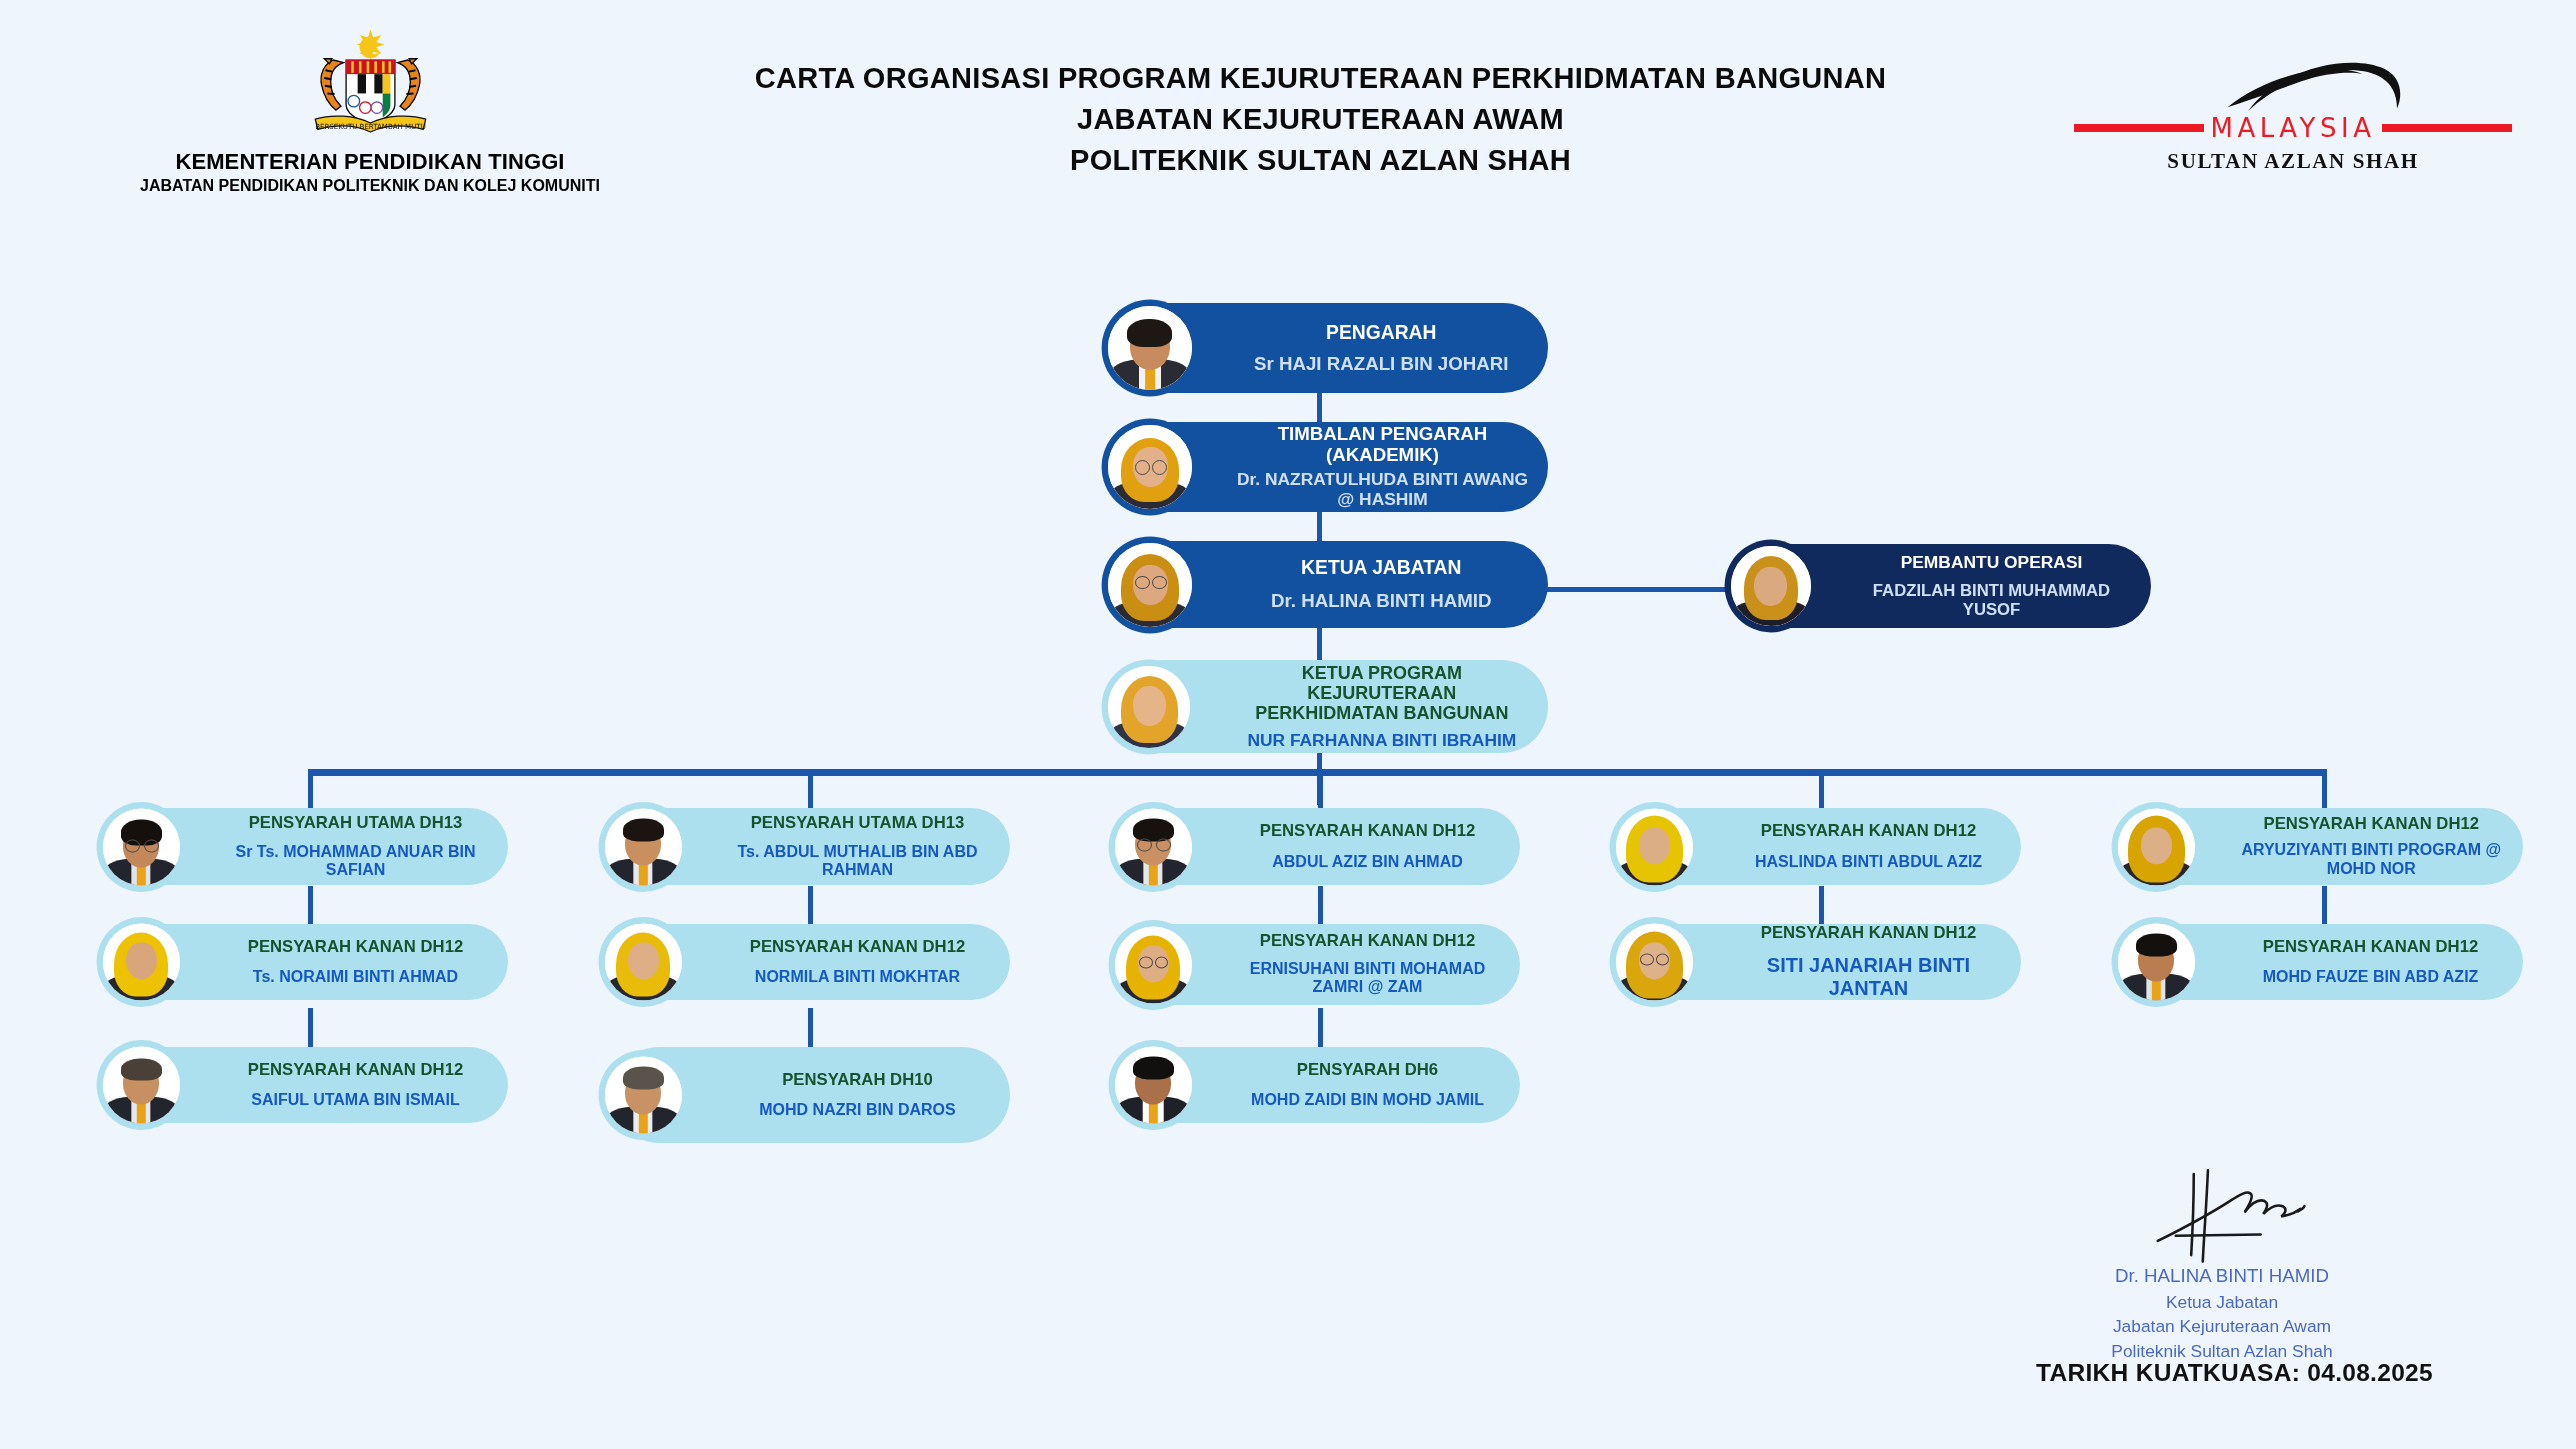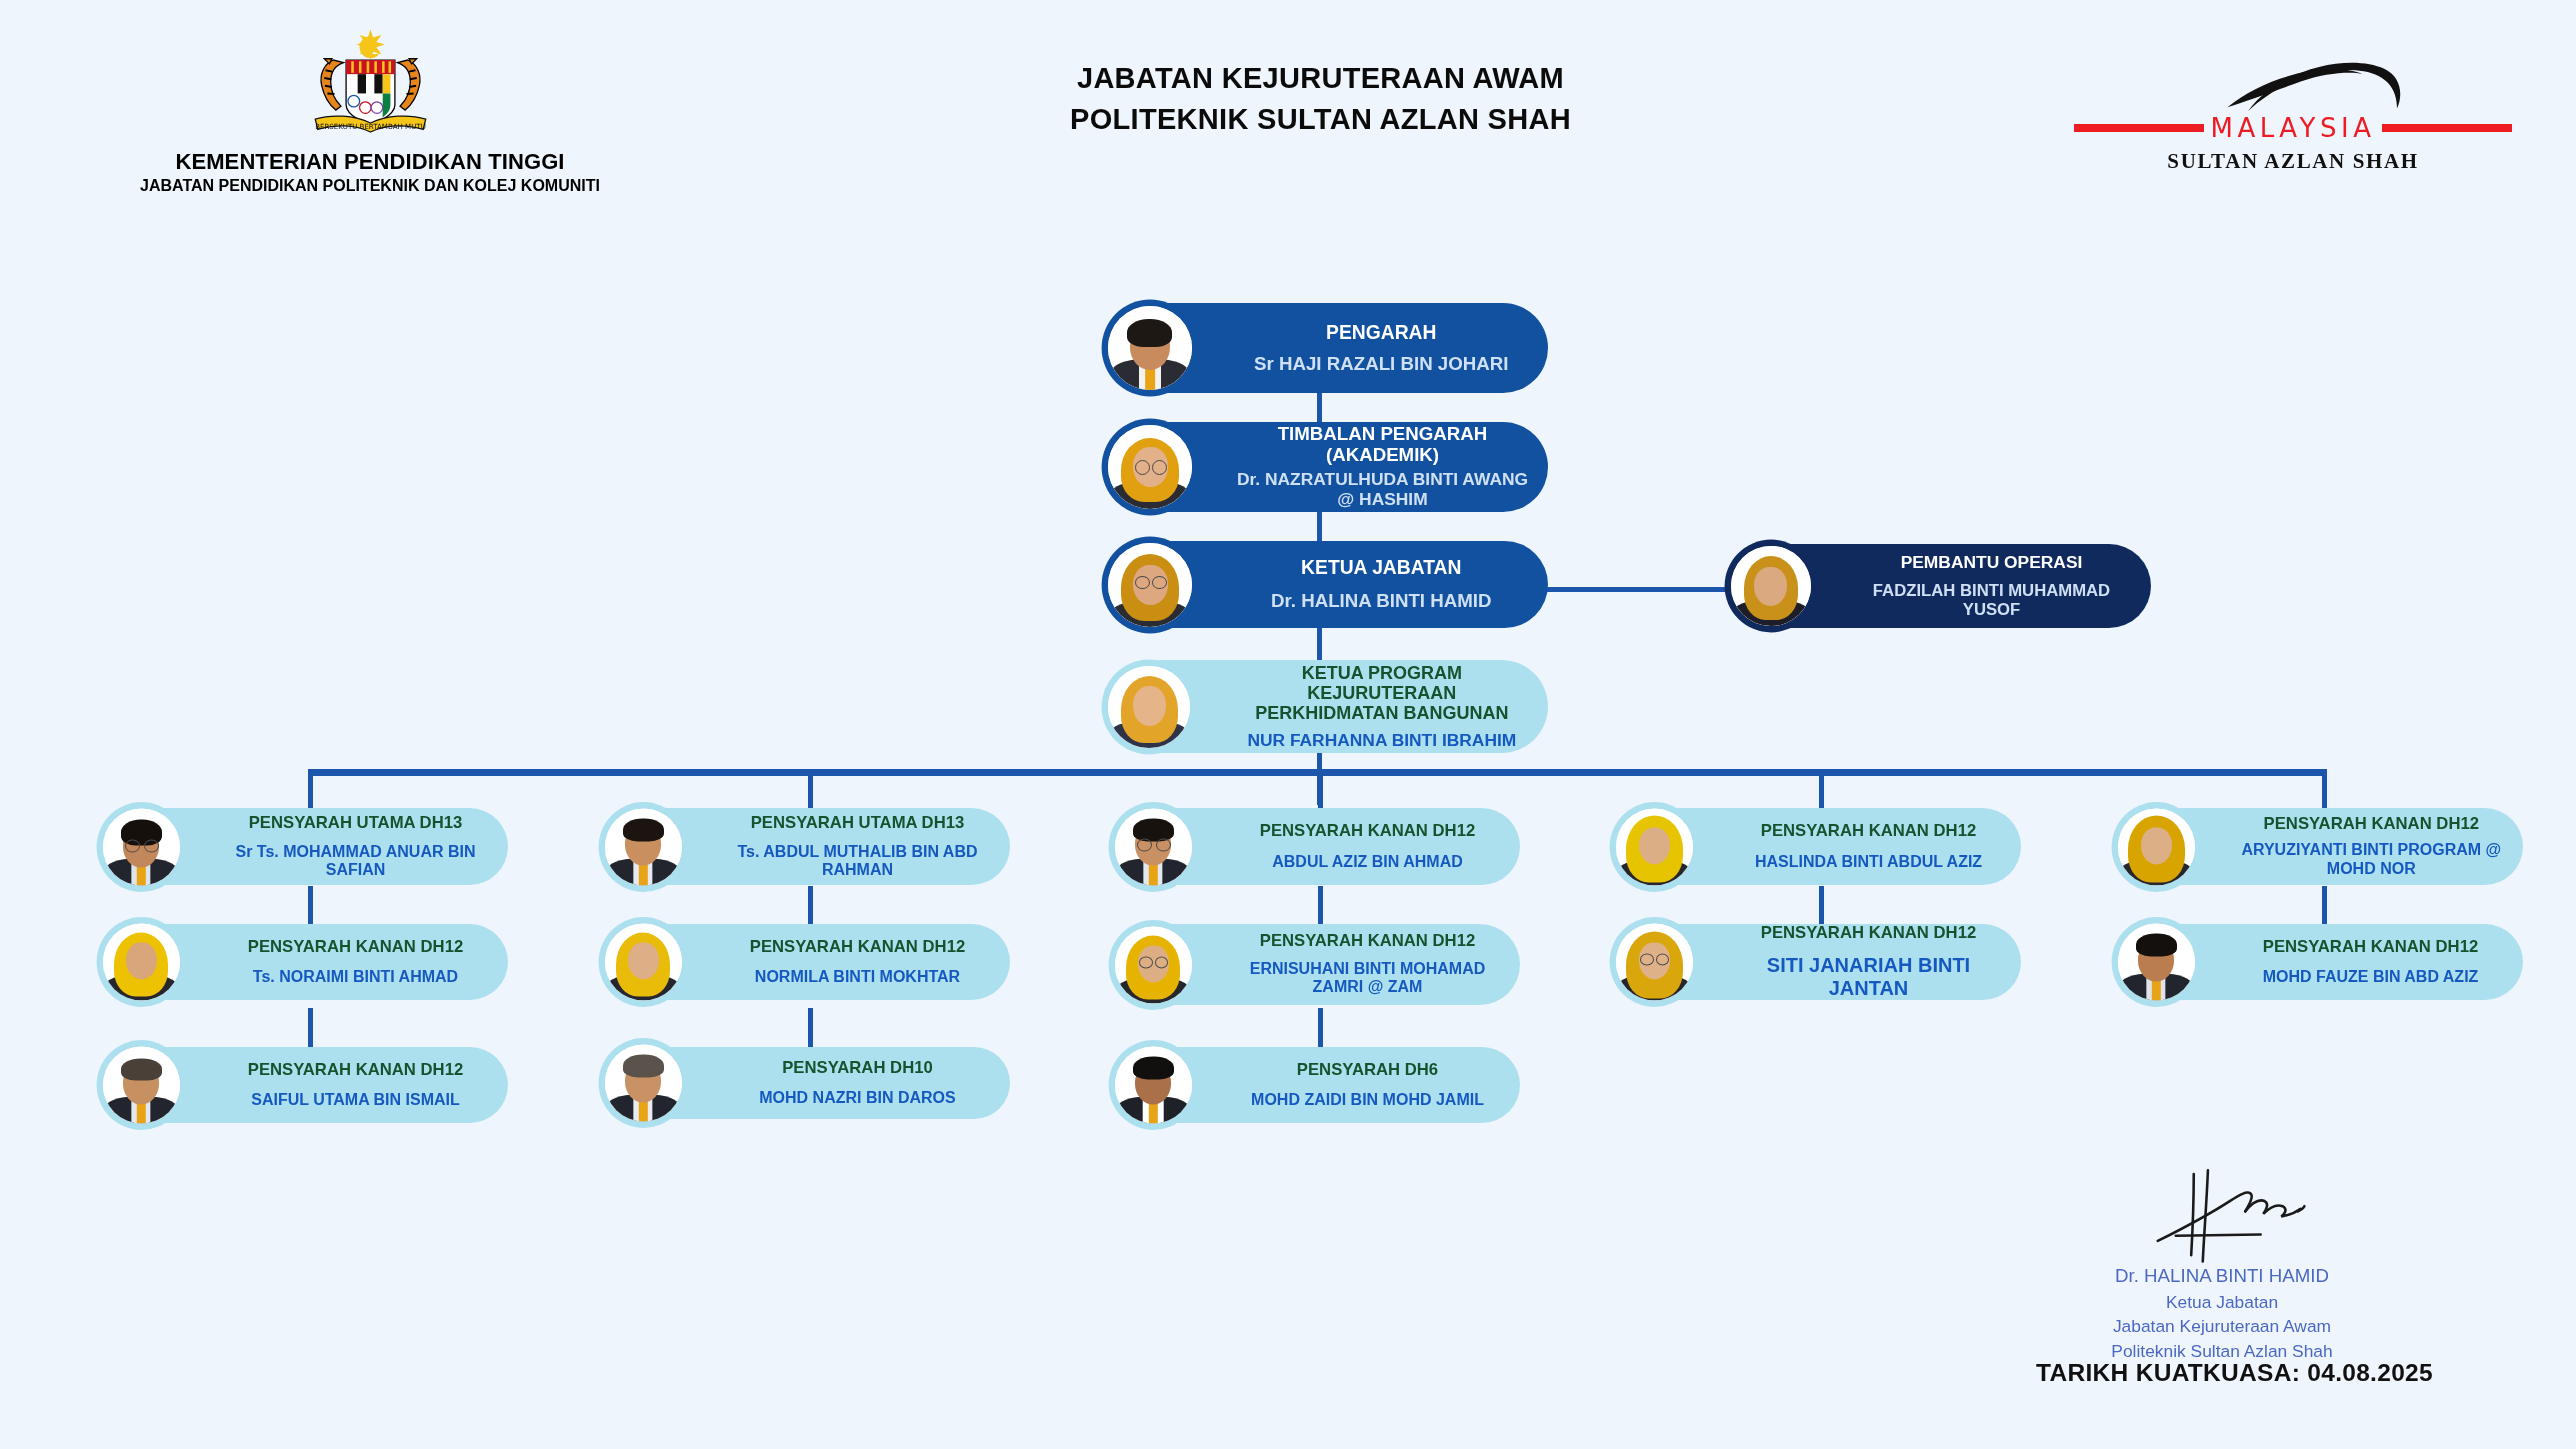--- a/index.html
+++ b/index.html
@@ -145,20 +145,21 @@
 
           <path d="M44 140 C70 132 105 134 130 146 C155 134 190 132 216 140 L212 156 C186 148 155 148 130 160 C105 148 74 148 48 156 Z" fill="#F5C518" stroke="#111" stroke-width="2"></path>
           <text x="130" y="156" font-size="11" text-anchor="middle" font-family="DejaVu Sans, sans-serif" fill="#111">BERSEKUTU BERTAMBAH MUTU</text>
         </svg>
       </span>
       <div class="crest-line1">KEMENTERIAN PENDIDIKAN TINGGI</div>
       <div class="crest-line2">JABATAN PENDIDIKAN POLITEKNIK DAN KOLEJ KOMUNITI</div>
     </div>
 
     <div class="title-block">
+      <div class="title-line">CARTA ORGANISASI PROGRAM KEJURUTERAAN PERKHIDMATAN BANGUNAN</div>
       <div class="title-line">JABATAN KEJURUTERAAN AWAM</div>
       <div class="title-line">POLITEKNIK SULTAN AZLAN SHAH</div>
     </div>
 
     <div class="polylogo">
       <span>
         <svg width="270" height="61" viewBox="0 0 420 95" style="display:block;margin:0 auto -3.9px auto;">
           <path d="M140 92 C190 24 300 2 352 26 C378 38 382 66 372 88 C372 58 356 36 320 30 C258 20 186 48 140 92 Z" fill="#111"></path>
           <path d="M108 86 C168 36 268 14 318 34 C300 30 260 32 222 46 C178 62 138 76 108 86 Z" fill="#111"></path>
         </svg>
@@ -352,21 +353,21 @@
     <div class="avatar" style="width:77px;height:77px;left:-6.4px;">
       <div class="portrait">
         <div class="p-bg"></div>
         <div class="p-body" style="width:72px;height:26px;background:#26262e;"></div>
         <div class="p-hair" style="left:11.6px;top:9px;width:54px;height:64px;background:#E8BC08;border-radius:50% 50% 40% 40%;"></div>
         <div class="p-face" style="left:23px;top:19.3px;width:31px;height:37px;background:#deaf86;"></div>
       </div>
     </div>
   </div>
 
-  <div class="node v-light" style="left:611px;top:1047px;width:399px;height:72px;">
+  <div class="node v-light" style="left:611px;top:1047px;width:399px;height:96px;">
     <div class="pill" style="padding-left:103px;padding-right:9px;">
       <div class="role" style="font-size:16.7px;">PENSYARAH DH10</div>
       <div class="pname" style="font-size:16px;margin-top:11.6px;">MOHD NAZRI BIN DAROS</div>
     </div>
     <div class="avatar" style="width:77px;height:77px;left:-6.4px;">
       <div class="portrait">
         <div class="p-bg"></div>
         <div class="p-body" style="width:72px;height:27px;background:#23252e;"></div>
         <div class="p-shirt" style="width:19.3px;height:27px;background:#e9edf2;"></div>
         <div class="p-tie" style="width:8.4px;height:24.5px;"></div>

